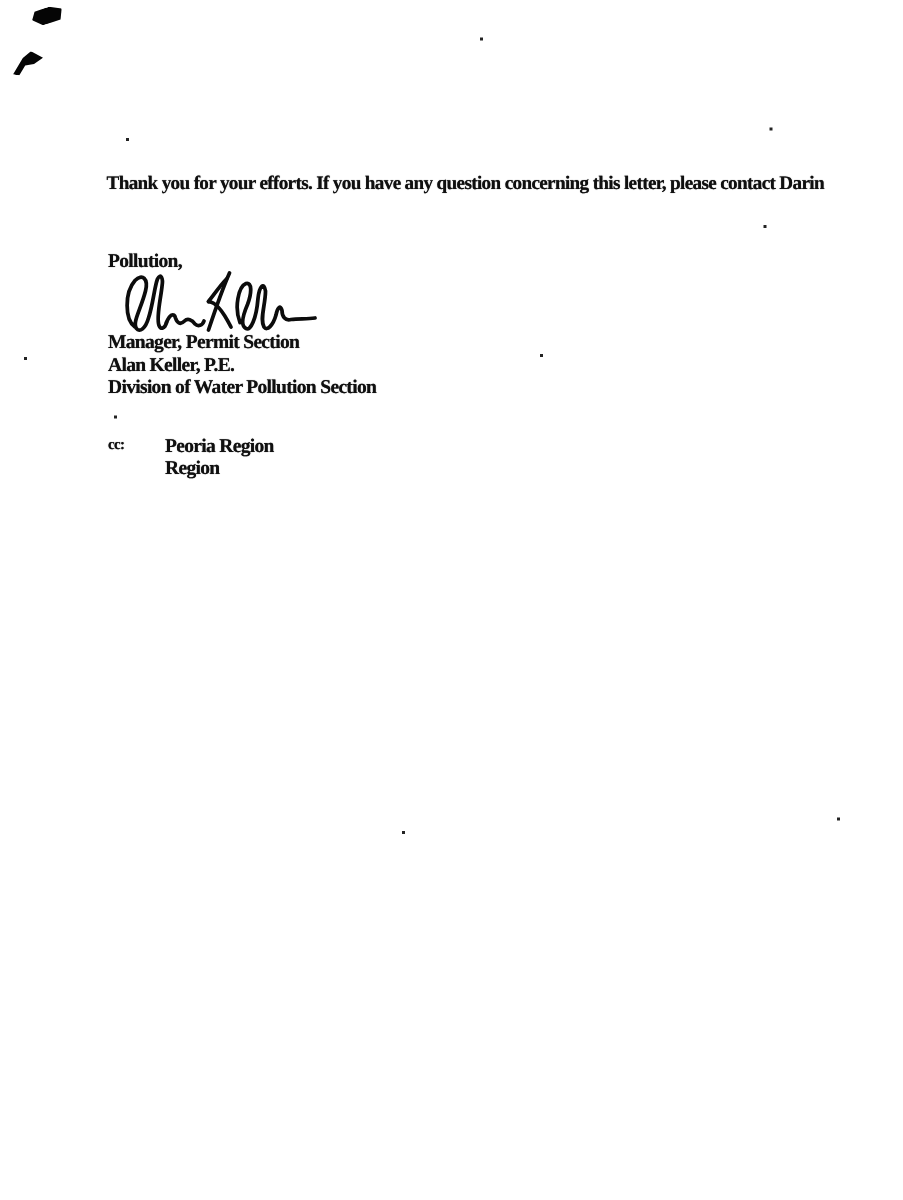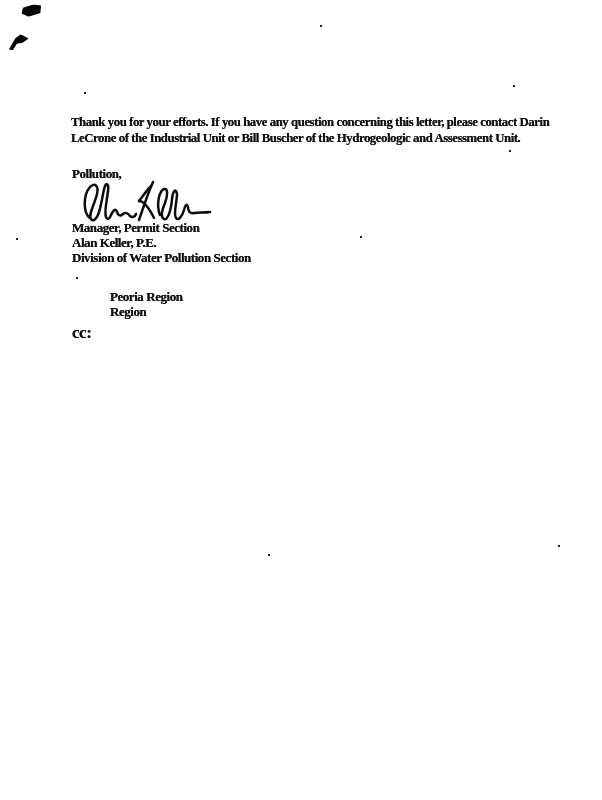--- a/index.html
+++ b/index.html
@@ -55,22 +55,21 @@
     position: absolute;
     left: 72px;
     top: 289px;
     font-size: 13px;
     line-height: 15.2px;
     display: flex;
     align-items: flex-start;
   }
   .cc-label {
     width: 38px;
-    font-size: 17px;
-    margin-top: 36px;
+    font-size: 10px;
   }
   .speck {
     position: absolute;
     width: 2px;
     height: 2px;
     background: #0b0b0b;
     opacity: 0.9;
   }
   .corner-mark {
     position: absolute;
@@ -108,21 +107,20 @@
   <div class="speck" style="left:509px; top:150px;"></div>
   <div class="speck" style="left:360px; top:236px;"></div>
   <div class="speck" style="left:16px;  top:238px;"></div>
   <div class="speck" style="left:76px;  top:277px;"></div>
   <div class="speck" style="left:558px; top:545px;"></div>
   <div class="speck" style="left:268px; top:554px;"></div>
   <div class="speck" style="left:412px; top:640px;"></div>
 
   <div class="para scan-text">
     <div>Thank you for your efforts.  If you have any question concerning this letter, please contact Darin</div>
-    <div>LeCrone of the Industrial Unit or Bill Buscher of the Hydrogeologic and Assessment Unit.</div>
   </div>
 
   <div class="sincerely scan-text">Pollution,</div>
 
   <svg class="signature" viewBox="0 0 130 48" aria-label="Alan Keller">
     <g fill="none" stroke="#0c0c0c" stroke-width="2.5" stroke-linecap="round" stroke-linejoin="round">
 
       <path d="M7,39 C0,34 0,16 7,8 C12,3 16,7 14,15 C11,27 5,36 8,40 C10,43 14,40 16,33 C19,24 20,12 22,7 C24,3 26,6 25,12 C24,21 21,33 23,38 C24,41 27,40 28,36"></path>
       <path d="M28,36 C30,31 33,29 34,33 C35,36 37,38 40,35 C42,33 45,34 47,37 C49,39 52,38 53,35"></path>
 

